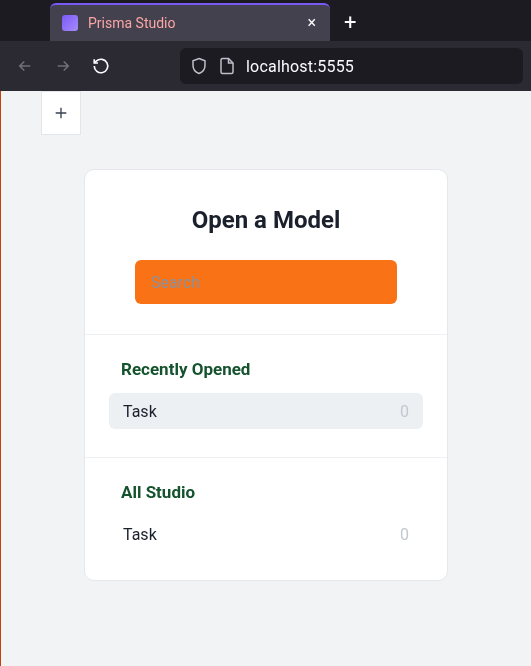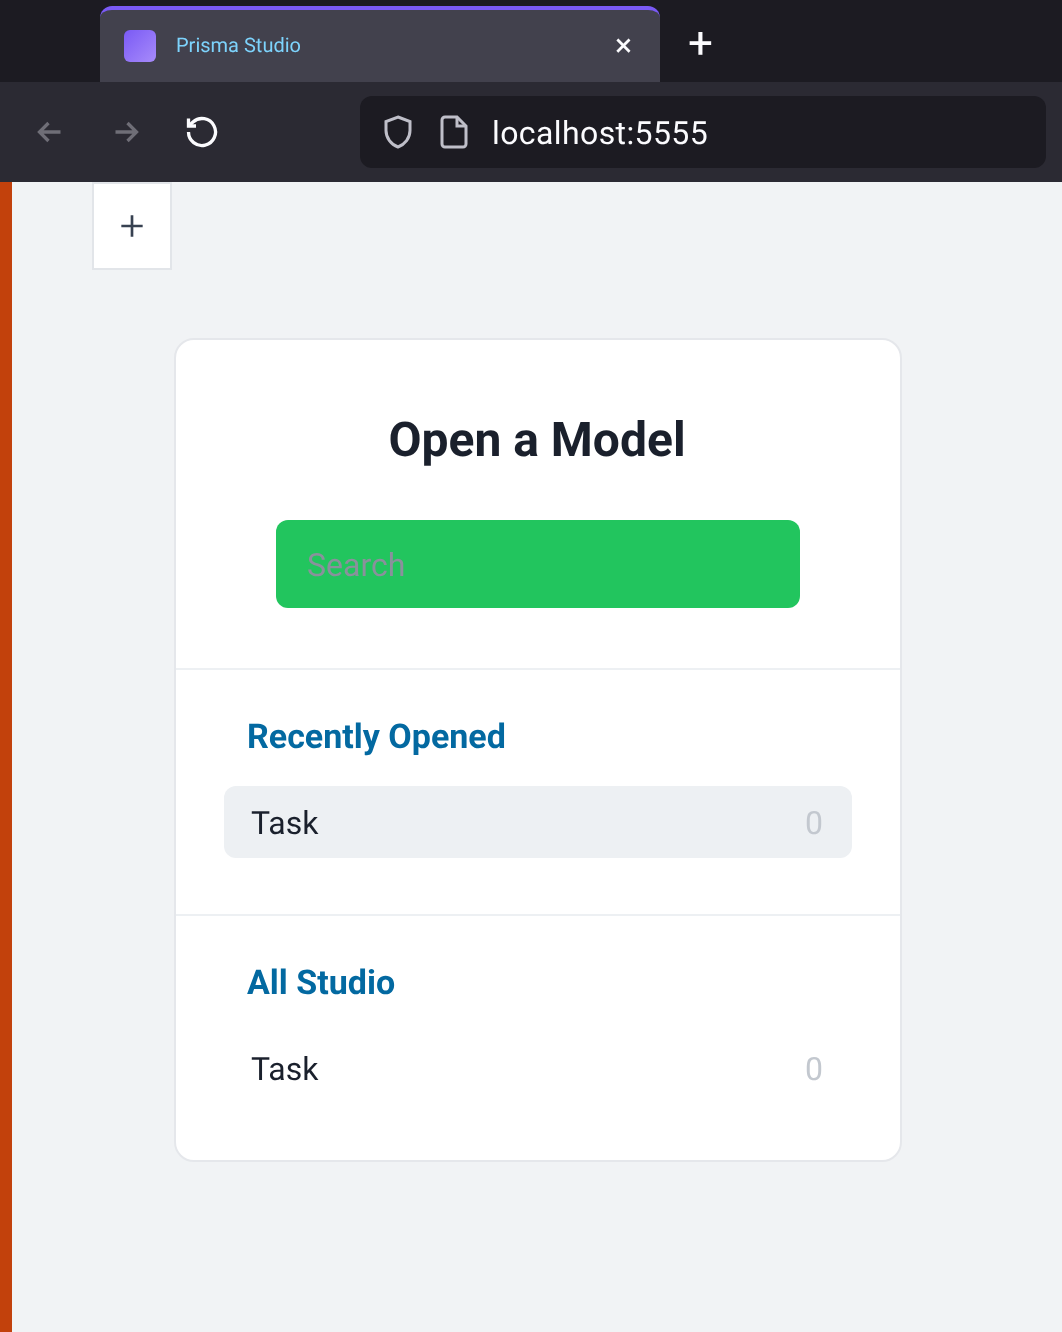--- a/index.html
+++ b/index.html
@@ -35,22 +35,22 @@
       border-top: 2px solid #7a5af5;
     }
     .tab-favicon {
       width: 16px;
       height: 16px;
       background: linear-gradient(135deg, #7a5af5 0%, #a78bfa 100%);
       border-radius: 3px;
       flex-shrink: 0;
     }
     .tab-title {
-      color: #7dd3fc;
-      font-size: 10px;
+      color: #fca5a5;
+      font-size: 14px;
       flex: 1;
       white-space: nowrap;
       overflow: hidden;
     }
     .tab-close {
       color: #fbfbfe;
       font-size: 16px;
       line-height: 1;
       cursor: pointer;
       padding: 2px;
@@ -106,21 +106,21 @@
     .addr-text {
       color: #fbfbfe;
       font-size: 16px;
       letter-spacing: 0.2px;
     }
     
     .page {
       background: #f1f3f5;
       height: calc(666px - 91px);
       position: relative;
-      border-left: 6px solid #c2410c;
+      border-left: 1px solid #c2410c;
     }
     .tab-bar {
       height: 44px;
       display: flex;
       align-items: stretch;
       padding-left: 40px;
     }
     .add-tab-btn {
       width: 40px;
       height: 44px;
@@ -153,38 +153,38 @@
     }
     .modal-title {
       font-size: 24px;
       font-weight: 700;
       color: #1a202c;
       margin-bottom: 26px;
     }
     .search-input {
       width: 100%;
       height: 44px;
-      background: #22c55e;
+      background: #f97316;
       border: none;
       border-radius: 6px;
       padding: 0 16px;
       font-size: 16px;
       color: #374151;
       outline: none;
     }
     .search-input::placeholder { color: #8a919c; }
     .section {
       padding: 24px 24px 28px 24px;
       border-bottom: 1px solid #edf0f3;
     }
     .section:last-child { border-bottom: none; }
     .section-title {
       font-size: 17px;
       font-weight: 700;
-      color: #0369a1;
+      color: #14532d;
       padding: 0 12px 14px 12px;
     }
     .model-row {
       height: 36px;
       display: flex;
       align-items: center;
       justify-content: space-between;
       padding: 0 14px;
       border-radius: 6px;
       cursor: pointer;

